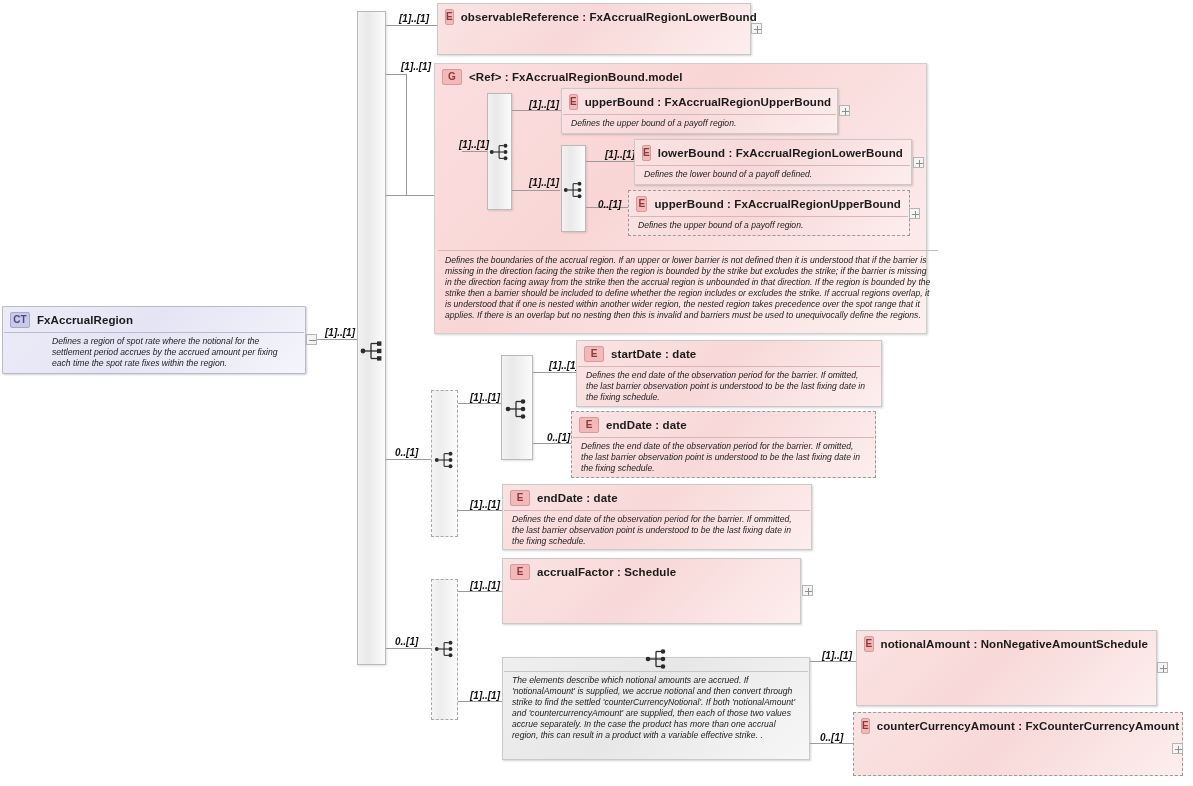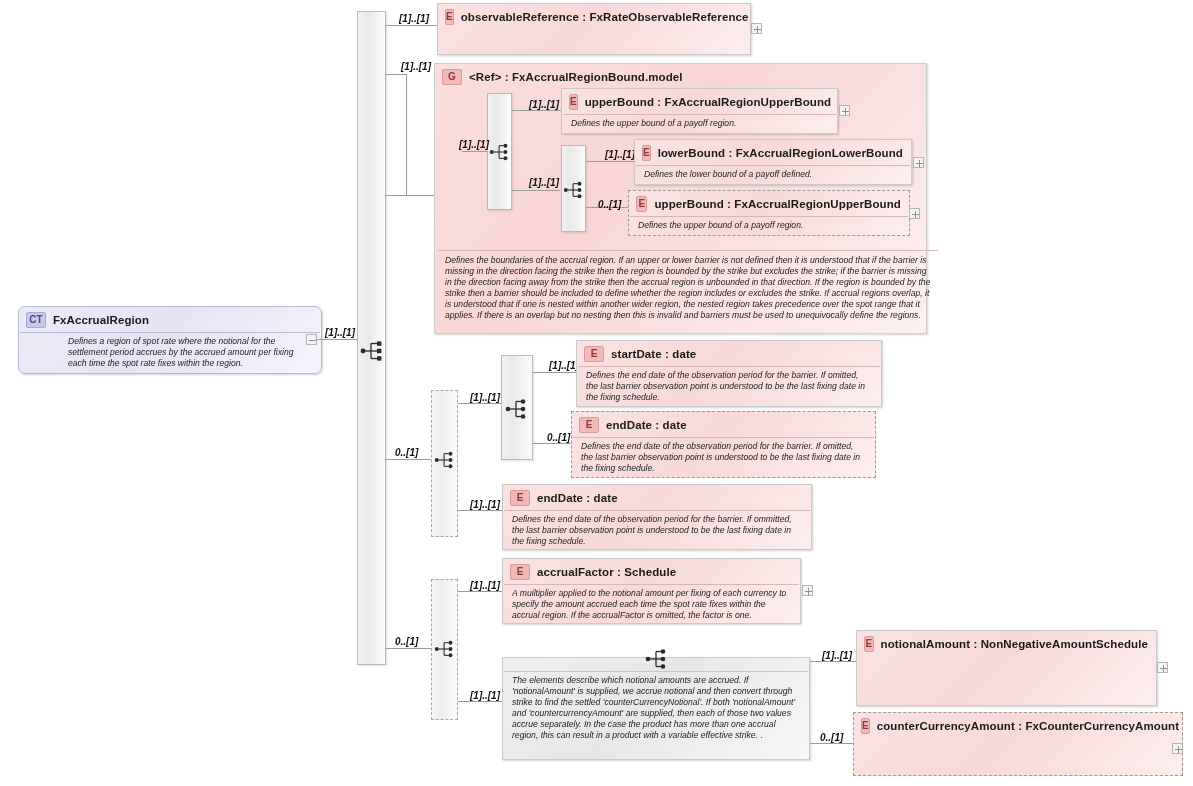--- a/index.html
+++ b/index.html
@@ -5,21 +5,21 @@
 <style>
   html,body{margin:0;padding:0;background:#ffffff;}
   body{font-family:"Liberation Sans", sans-serif;}
   #canvas{position:relative;width:1193px;height:786px;overflow:hidden;background:#fff;}
   .nbox{position:absolute;box-sizing:border-box;border:1px solid #c9c9c9;
         background:linear-gradient(135deg,#fbe3e3 0%,#f8d8d8 45%,#fdeeee 100%);
         box-shadow:1px 1px 2px rgba(0,0,0,.18);}
   .nbox.opt{border:1px dashed #9a9a9a;box-shadow:none;}
   .nbox.grey{background:linear-gradient(135deg,#efefef 0%,#e7e7e7 45%,#f7f7f7 100%);}
   .nbox.ct{background:linear-gradient(135deg,#ececf8 0%,#e4e4f4 45%,#f5f5fc 100%);
-           border:1px solid #b9b9d4;border-radius:7px;margin-left:16px;}
+           border:1px solid #b9b9d4;border-radius:1px;}
   .nbox.grp{background:linear-gradient(135deg,#fbdede 0%,#f9d6d6 40%,#fdf0f0 100%);
             border:1px solid #cfcfcf;}
 
   .nhead{display:flex;align-items:center;gap:7px;padding:5px 8px 4px 7px;}
   .badge{display:inline-block;box-sizing:border-box;width:20px;height:16px;
          line-height:14px;text-align:center;font-size:10px;font-weight:bold;
          color:#8a3a3a;background:#f3b9b9;border:1px solid #d89a9a;border-radius:2px;
          font-family:"Liberation Sans",sans-serif;}
   .badge.g{background:#f3b9b9;}
   .badge.ct{color:#4a4a8a;background:#c9c9ea;border:1px solid #a6a6cf;}
@@ -93,21 +93,21 @@
 
   <div class="ln lh" style="left:386px;top:459px;width:45px;"></div>
   <div class="card" style="left:395px;top:447px;">0..[1]</div>
 
   <div class="ln lh" style="left:386px;top:648px;width:45px;"></div>
   <div class="card" style="left:395px;top:636px;">0..[1]</div>
 
   <div class="nbox" style="left:437px;top:3px;width:314px;height:52px;">
     <div class="nhead">
       <span class="badge">E</span>
-      <span class="ntitle">observableReference : FxRateObservableReference</span>
+      <span class="ntitle">observableReference : FxAccrualRegionLowerBound</span>
     </div>
   </div>
   <div class="hnd plus" style="left:751px;top:23px;"></div>
 
   <div class="nbox grp" style="left:434px;top:63px;width:493px;height:271px;">
     <div class="nhead">
       <span class="badge g">G</span>
       <span class="ntitle">&lt;Ref&gt;       : FxAccrualRegionBound.model</span>
     </div>
   </div>
@@ -256,21 +256,20 @@
     </svg>
   </div>
 
   <div class="ln lh" style="left:458px;top:591px;width:44px;"></div>
   <div class="card" style="left:470px;top:580px;">[1]..[1]</div>
   <div class="nbox" style="left:502px;top:558px;width:299px;height:66px;">
     <div class="nhead">
       <span class="badge">E</span>
       <span class="ntitle">accrualFactor : Schedule</span>
     </div>
-    <div class="ndesc">A muiltiplier applied to the notional amount per fixing of each currency to specify the amount accrued each time the spot rate fixes within the accrual region. If the accrualFactor is omitted, the factor is one.</div>
   </div>
   <div class="hnd plus" style="left:802px;top:585px;"></div>
 
   <div class="ln lh" style="left:458px;top:701px;width:44px;"></div>
   <div class="card" style="left:470px;top:690px;">[1]..[1]</div>
 
   <div class="nbox grey" style="left:502px;top:657px;width:308px;height:103px;">
     <div style="height:13px;"></div>
     <div class="ndesc" style="border-top:1px solid #c6c6c6;">The elements describe which notional amounts are accrued. If 'notionalAmount' is supplied, we accrue notional and then convert through strike to find the settled 'counterCurrencyNotional'. If both 'notionalAmount' and 'countercurrencyAmount' are supplied, then each of those two values accrue separately. In the case the product has more than one accrual region, this can result in a product with a variable effective strike. .</div>
   </div>

